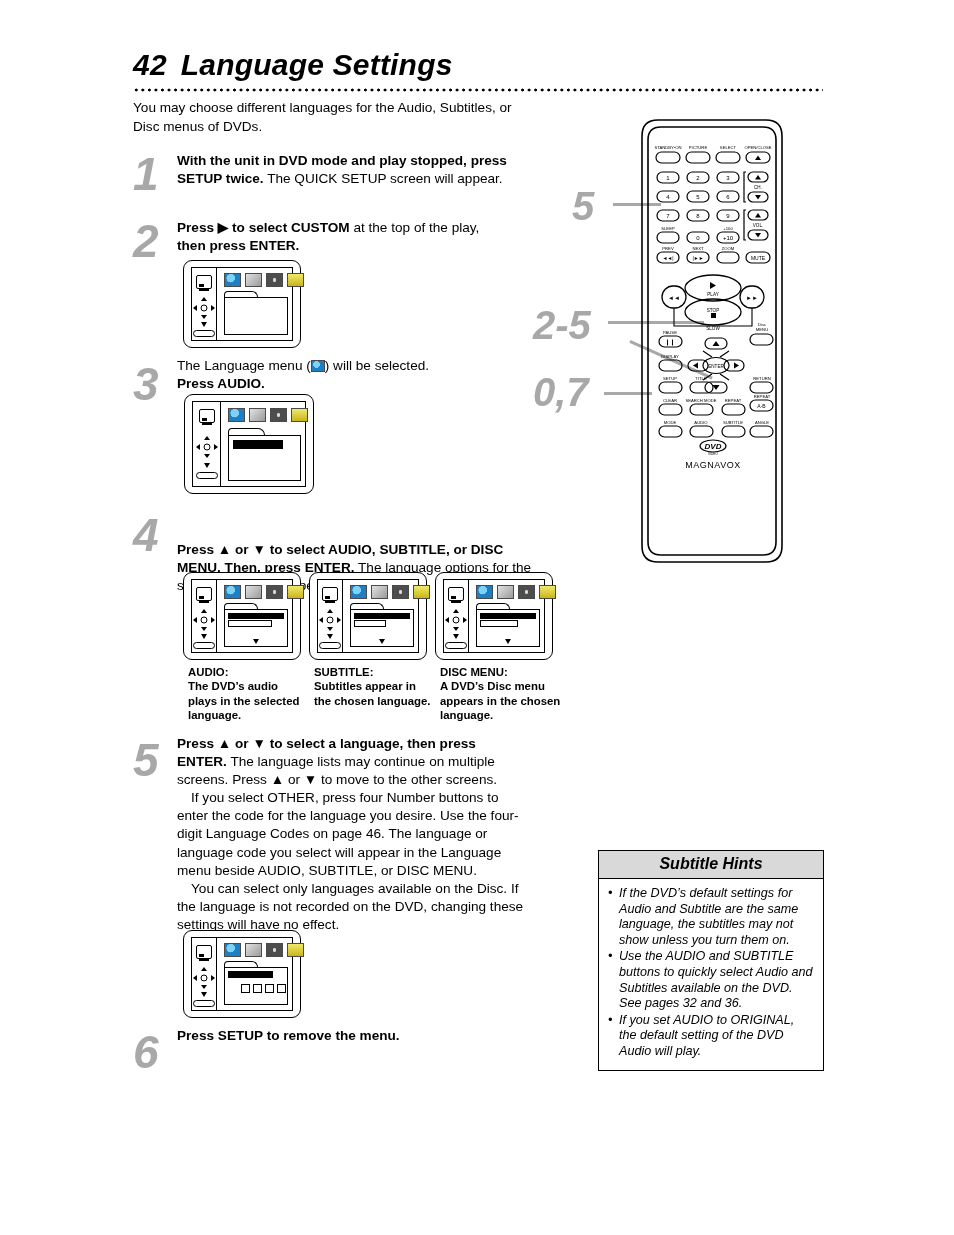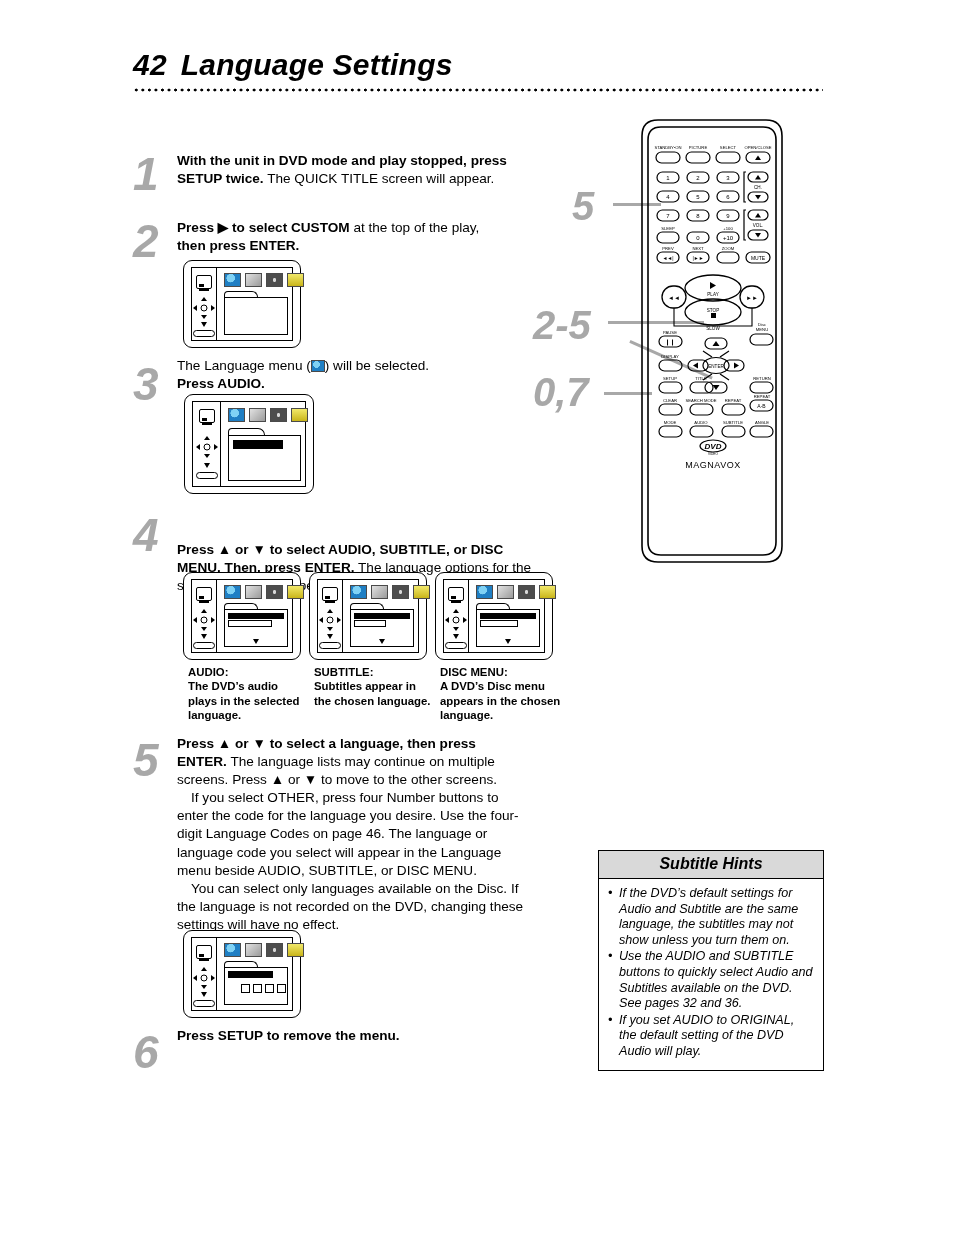--- a/index.html
+++ b/index.html
@@ -93,24 +93,25 @@
 </style>
 </head>
 <body>
 
 <div class="page">
 
   <div class="title">
     <span class="num">42</span><span>Language Settings</span>
   </div>
   <div class="dotrule"></div>
+  <div class="intro">You may choose different languages for the Audio, Subtitles, or Disc menus of DVDs.</div>
 
   <div class="stepnum" style="left:133px;top:151px;">1</div>
   <div class="steptext" style="top:152px;">
-    <b>With the unit in DVD mode and play stopped, press SETUP twice.</b><span> The QUICK TITLE screen will appear.</span>
+    <b>With the unit in DVD mode and play stopped, press SETUP twice.</b><span> The QUICK SETUP screen will appear.</span>
   </div>
 
   <div class="stepnum" style="left:133px;top:218px;">2</div>
   <div class="steptext" style="top:219px;">
     <b>Press ▶ to select CUSTOM</b><span> at the top of the play,</span><br>
     <b>then press ENTER.</b>
   </div>
 
   <div class="osd" style="left:183px;top:260px;width:118px;height:88px;">
     <div class="osd-inner">

